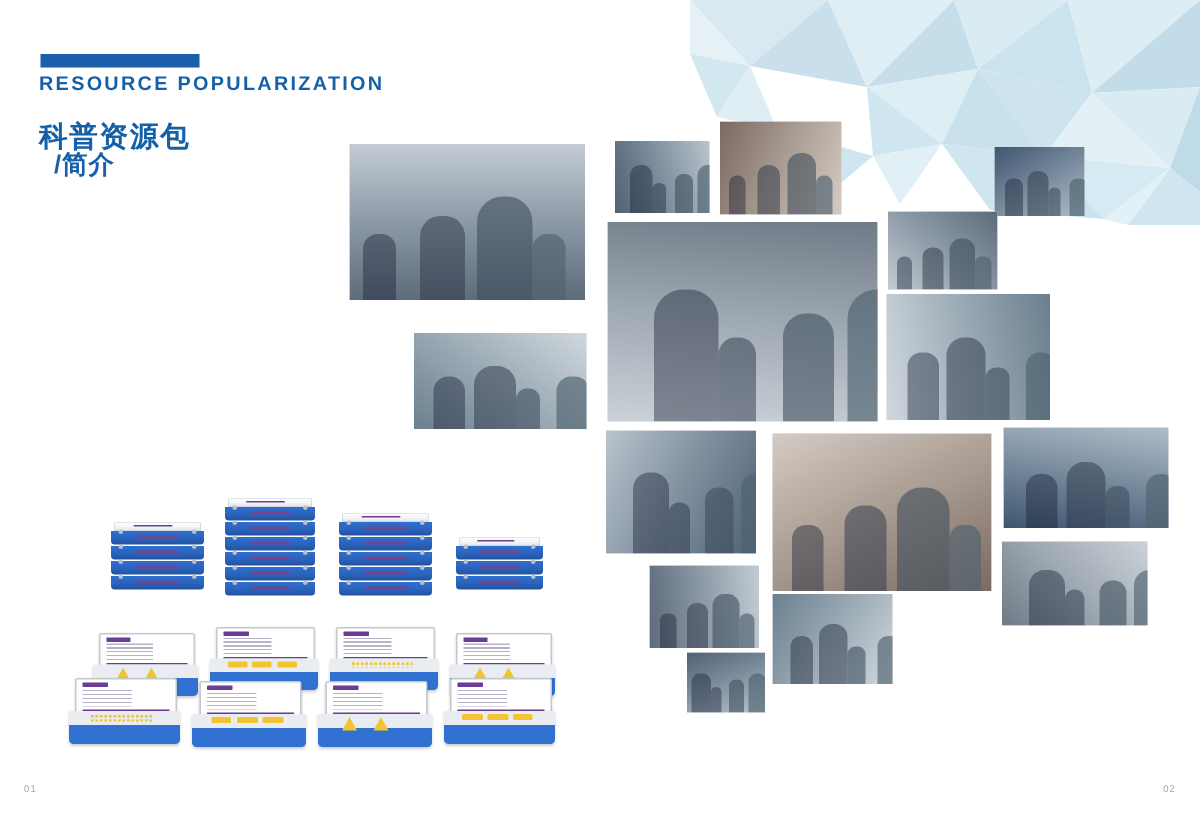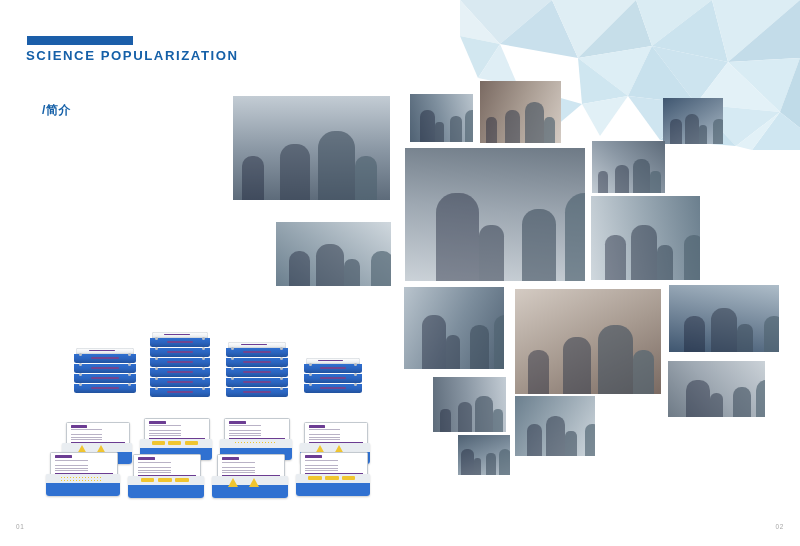--- a/index.html
+++ b/index.html
@@ -8,22 +8,22 @@
 
   
   #poly{position:absolute;right:0;top:0;width:340px;height:150px;pointer-events:none;}
 
   
   #accent-bar{position:absolute;left:27px;top:36px;width:106px;height:9px;background:#1b5ea9;}
   #title-en{position:absolute;left:26px;top:49px;width:240px;color:#1560a8;
             font-size:13.2px;font-weight:bold;letter-spacing:1.55px;line-height:14.7px;}
   #title-cn{position:absolute;left:26px;top:80px;color:#1560a8;
             font-size:19px;font-weight:bold;letter-spacing:1.2px;line-height:23px;}
-  #title-sub{position:absolute;left:42px;top:102px;color:#1560a8;
-             font-size:12px;font-weight:bold;letter-spacing:0.6px;line-height:16px;}
+  #title-sub{position:absolute;left:36px;top:102px;color:#1560a8;
+             font-size:17px;font-weight:bold;letter-spacing:0.6px;line-height:16px;}
 
   
   #body-copy{position:absolute;left:24px;top:134px;width:206px;
              font-size:9.4px;line-height:19.4px;color:#2a2a2a;text-align:justify;
              font-weight:bold;letter-spacing:0.15px;}
   #body-copy .indent{display:inline-block;width:19px;}
   #body-copy .hl{color:#1560a8;}
 
   
   .pagenum{position:absolute;top:523px;font-size:6.4px;color:#a6a6a6;letter-spacing:.7px;}
@@ -94,23 +94,24 @@
       <polygon points="122,104 168,96 140,136" fill="#e1f0f6"></polygon>
       <polygon points="320,112 340,128 340,150 292,150" fill="#cfe6f1"></polygon>
       <polygon points="276,146 320,112 292,150" fill="#e2f1f7"></polygon>
       <polygon points="200,140 236,104 276,146" fill="#c9e2ee"></polygon>
     </g>
   </svg>
 
   <div id="accent-bar"></div>
 
   <div id="title-en">
-    <div>SCIENCE POPULARIZATION</div>
+    <div>RESOURCE POPULARIZATION</div>
   </div>
 
+  <div id="title-cn">科普资源包</div>
   <div id="title-sub">/简介</div>
 
 
   <div id="kits">
       <div class="stack" style="left: 52px; top: 18px; width: 62px; height: 46px;">
         <div class="lid" style="left: 2px; top: 0px; width: 58px; height: 6px;">
           <div class="label"></div>
         </div>
         <div class="tray" style="left: 0px; top: 6px; width: 62px; height: 9px;">
           <div class="clip" style="left: 8%;"></div>

